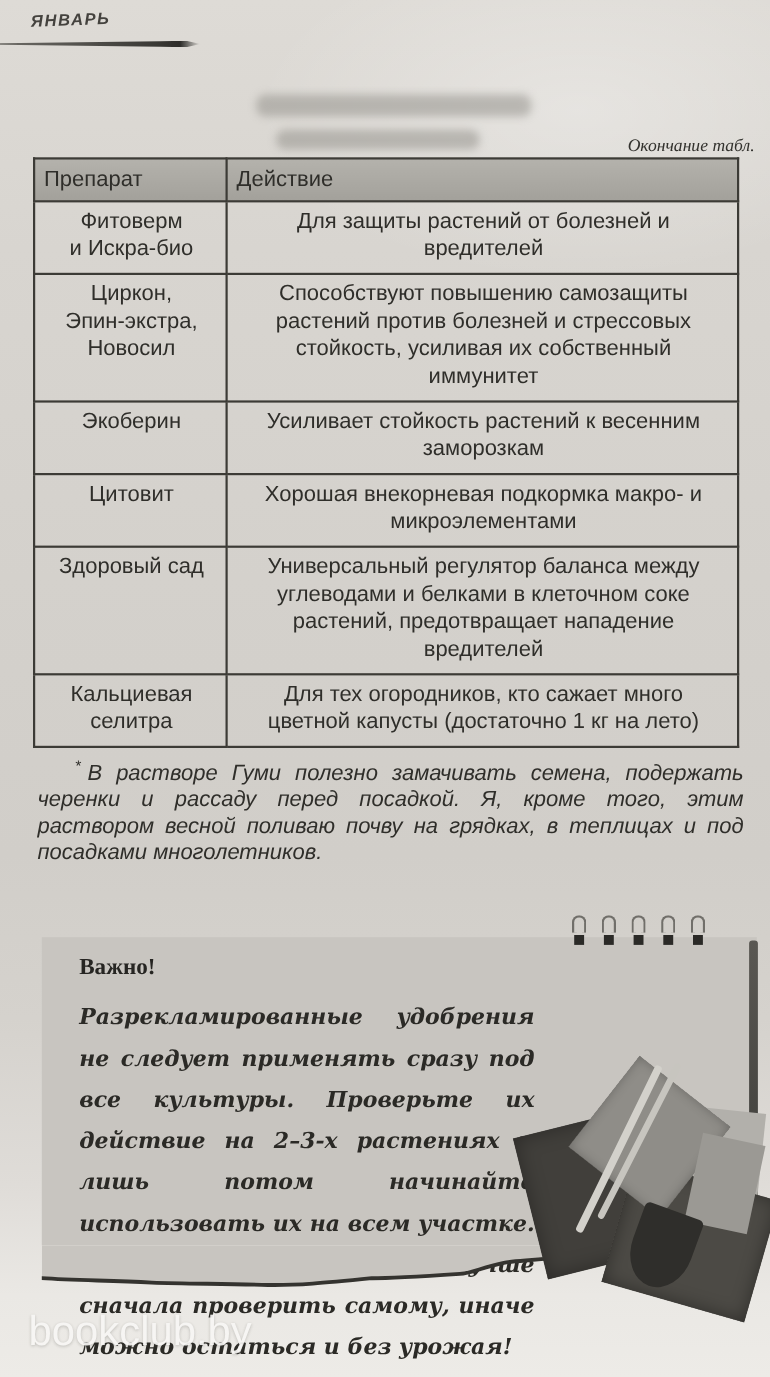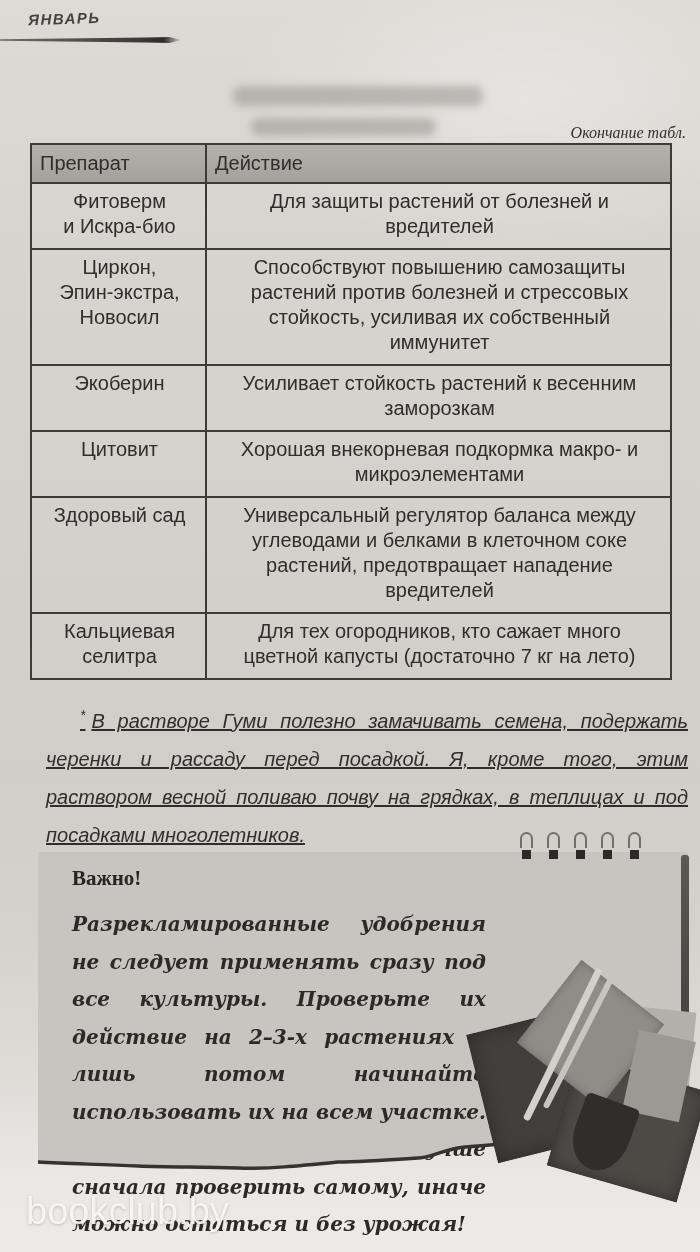--- a/index.html
+++ b/index.html
@@ -58,22 +58,22 @@
     height:22px; font-weight:normal; text-align:left;
     background:linear-gradient(180deg,#b4b2ac,#a3a19b);
     padding:6px 8px;
   }
   .drug-table td.name { white-space:pre-line; }
   .drug-table td.action { }
 
   
   .footnote {
     position:absolute; left:30px; top:680px; width:642px;
-    font-style:italic; font-size:20px; line-height:38px;
-    text-align:justify; text-indent:34px; margin:16px; color:#2f2e2a;text-decoration:underline;
+    font-style:italic; font-size:20px; line-height:24px;
+    text-align:justify; text-indent:34px; margin:4px; color:#2f2e2a;
   }
   .footnote .mark { vertical-align:super; font-size:14px; padding-right:6px; }
 
   
   .note-box {
     position:absolute; left:38px; top:852px; width:650px; height:280px;
     background:#c8c5c0;
   }
   .clips { position:absolute; left:480px; top:-20px; display:flex; gap:10px; }
   .clip { position:relative; width:17px; height:27px; }
@@ -168,21 +168,21 @@
       <td class="name">Цитовит</td>
       <td class="action">Хорошая внекорневая подкормка макро- и микроэлементами</td>
     </tr>
     <tr>
       <td class="name">Здоровый сад</td>
       <td class="action">Универсальный регулятор баланса между углеводами и белками в клеточном соке растений, предотвращает нападение вредителей</td>
     </tr>
     <tr>
       <td class="name">Кальциевая
 селитра</td>
-      <td class="action">Для тех огородников, кто сажает много цветной капусты (достаточно 7 кг на лето)</td>
+      <td class="action">Для тех огородников, кто сажает много цветной капусты (достаточно 1 кг на лето)</td>
     </tr>
   </tbody>
     </table>
 
   <p class="footnote"><span class="mark">*</span><span>В растворе Гуми полезно замачивать семена, подержать черенки и рассаду перед посадкой. Я, кроме того, этим раствором весной поливаю почву на грядках, в теплицах и под посадками многолетников.</span></p>
 
   <div class="note-box">
     <div class="clips">
       <span class="clip"></span>
       <span class="clip"></span>

